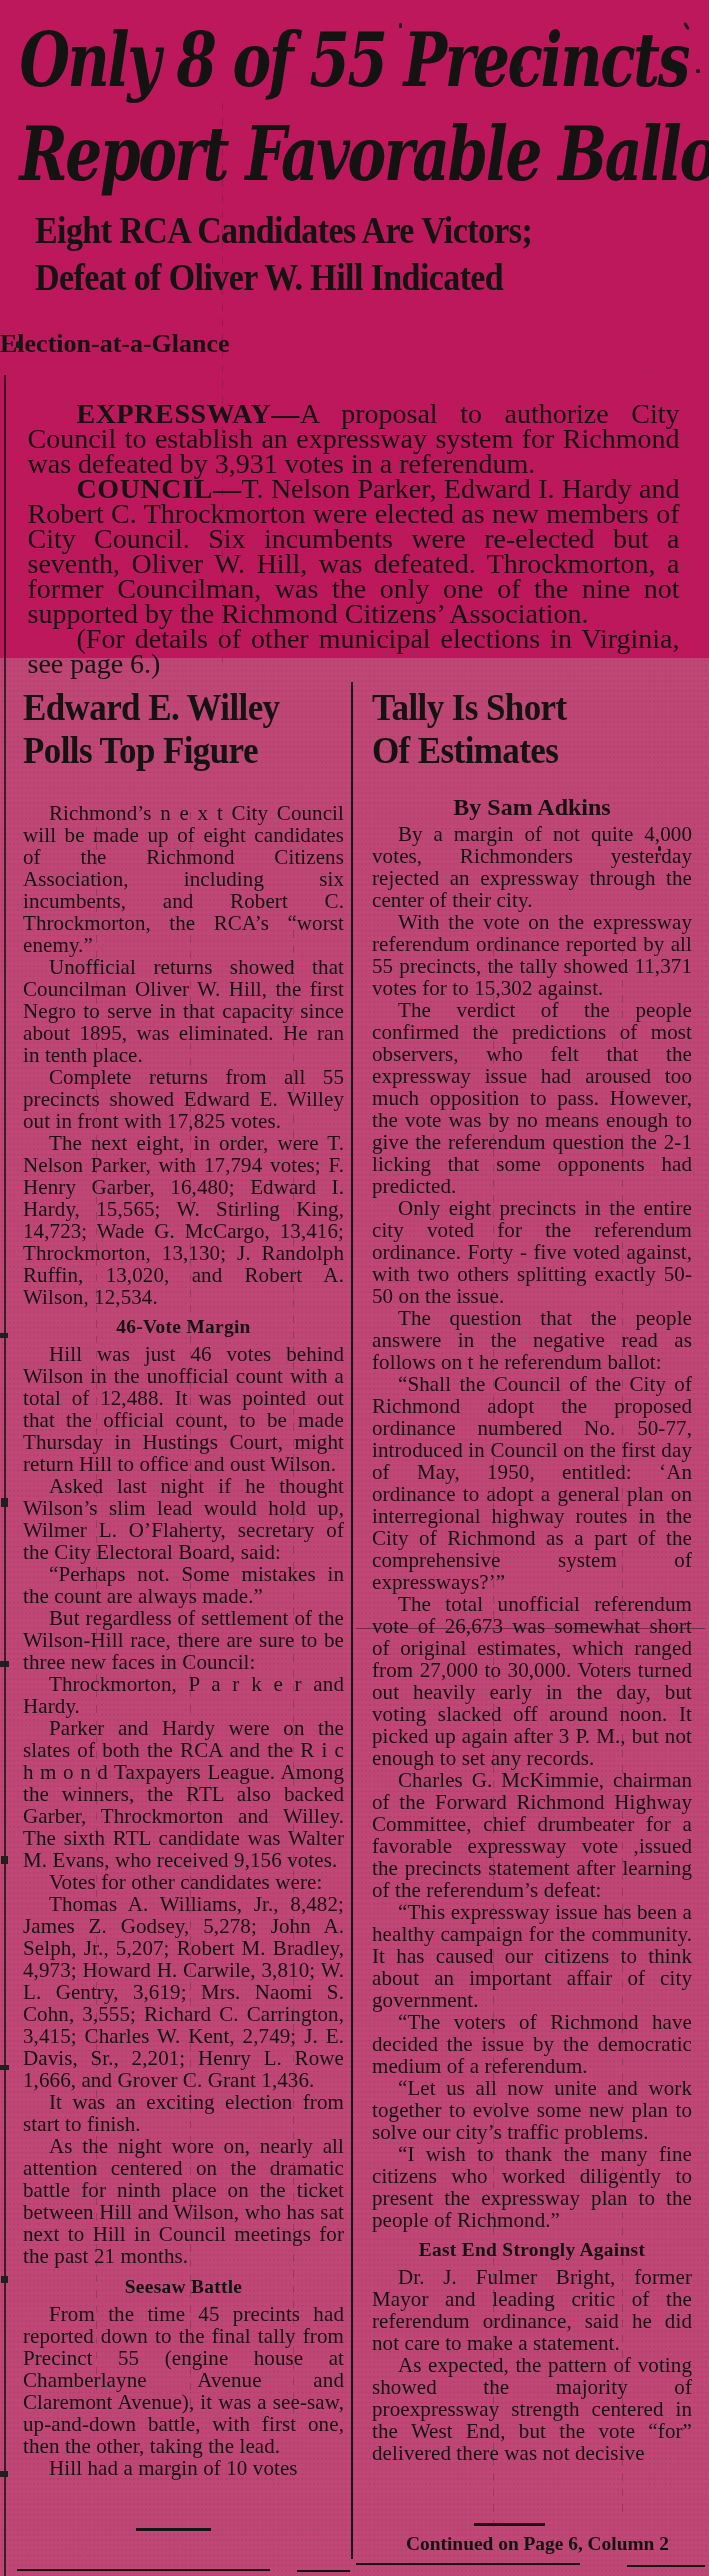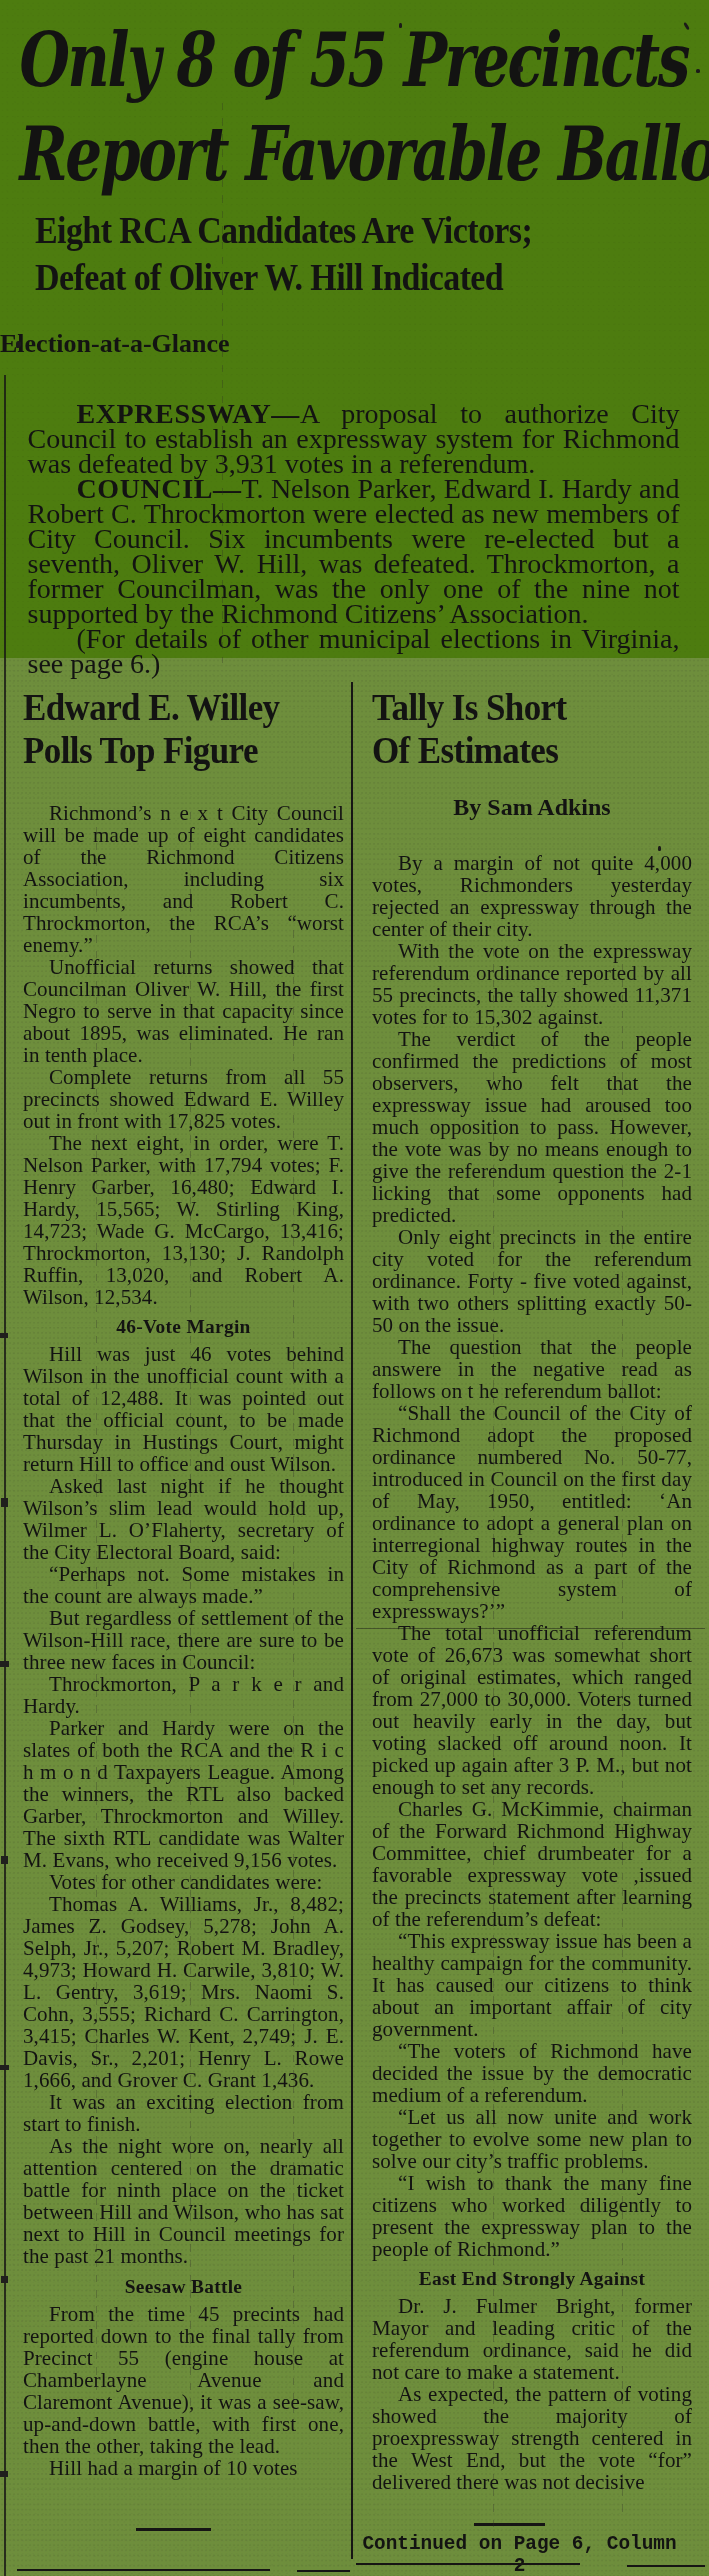--- a/index.html
+++ b/index.html
@@ -1,19 +1,19 @@
 <!DOCTYPE html>
 <html style="font-size:9.2px"><head>
 <meta charset="utf-8">
 <style>
   html,body{margin:0;padding:0;background:#d8d5cc;}
   .page{
     position:relative;
     width:709px;height:2576px;
-    background:#4d7c0f;
+    background:#be185d;
     overflow:hidden;
     font-family:"Liberation Serif", serif;
     color:#131312;
   }
   .grain{
     position:absolute;left:0;top:0;width:709px;height:2576px;
     background-image:
       radial-gradient(rgba(30,28,25,.05) 0.6px, transparent 0.8px),
       radial-gradient(rgba(30,28,25,.04) 0.6px, transparent 0.9px);
     background-size:5.1px 6.3px, 8px 7.4px;
@@ -71,28 +71,28 @@
   .body-p{
     font-size:21px;line-height:22px;margin:0;
     text-align:justify;text-indent:26px;letter-spacing:0.1px;
   }
   .crosshead{
     font-size:19.4px;line-height:23px;font-weight:bold;
     text-align:center;margin:7.4px 0 5.1px;letter-spacing:0.3px;
   }
   .byline{
     font-size:24px;line-height:27.5px;font-weight:bold;
-    text-align:center;margin:24px 0 30px;
+    text-align:center;margin:24px 0 1px;
   }
   .foot{
     position:absolute;width:323px;text-align:center;
     font-weight:bold;font-size:19.4px;
   }
   .foot-left{left:8px;top:2538px;margin-top:37px;}
-  .foot-right{left:358px;top:2533px;font-family:Liberation Mono, monospace;}
+  .foot-right{left:376px;top:2533px;}
   
   .rule{position:absolute;background:#161514;}
   .v{width:1.7px;}
   .h{height:2.3px;}
   .scratch{
     position:absolute;width:1.1px;opacity:.28;pointer-events:none;
     background:repeating-linear-gradient(#2a2826 0 7.4px, transparent 7.4px 15.4px);
   }
   .speck{position:absolute;background:#1c1b19;border-radius:40%;}
   .frag{position:absolute;background:#201f1d;}

